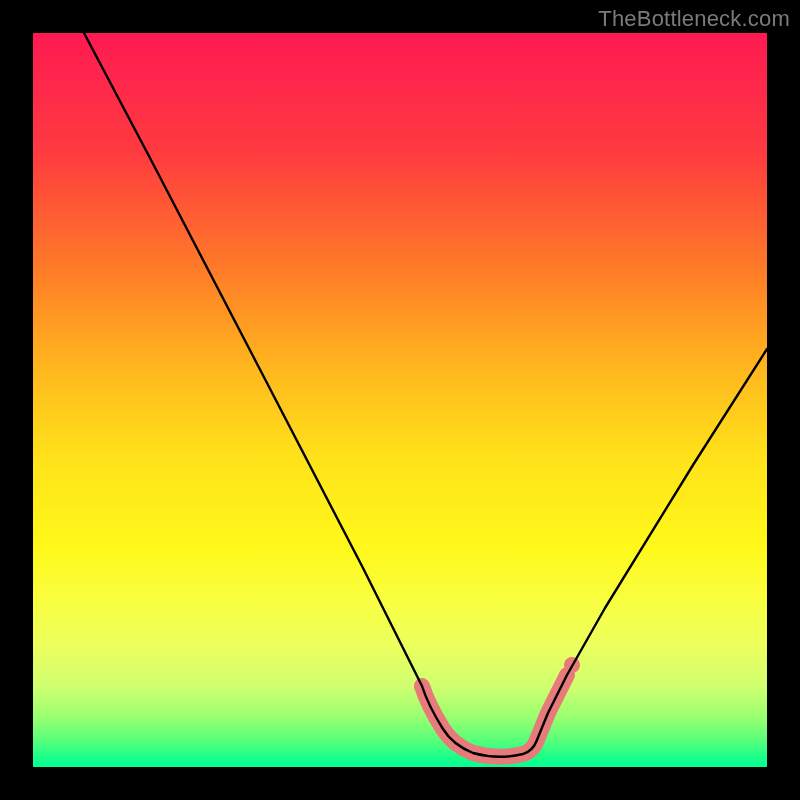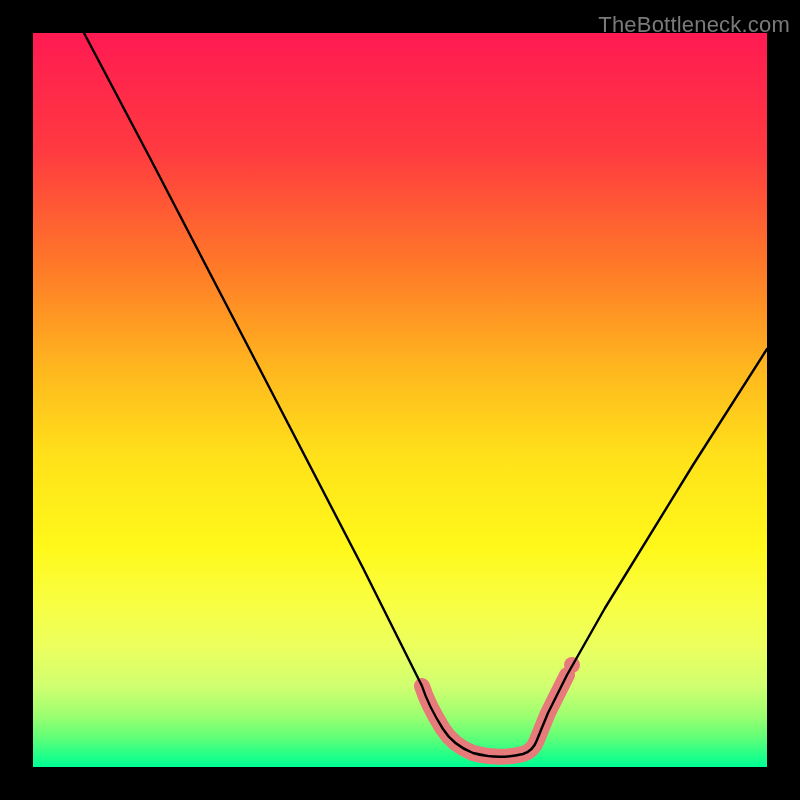--- a/index.html
+++ b/index.html
@@ -47,21 +47,20 @@
     height: 734px;
   }
   .watermark {
     position: absolute;
     top: 6px;
     right: 10px;
     color: #7a7a7a;
     font-family: Arial, Helvetica, sans-serif;
     font-size: 22px;
     letter-spacing: 0.2px;
-    margin-top: 6px;
   }
 </style>
 </head>
 <body>
 
 <div class="frame">
   <div class="plot">
     <svg class="curve" viewBox="0 0 734 734">
       <g>
         <path d="M 389 653  Q 395 672 410 696  Q 420 712 440 720  Q 465 727 490 721  Q 500 718 504 707  Q 508 697 515 680  L 534 642" fill="none" stroke="#e77a7a" stroke-width="16" stroke-linecap="round" stroke-linejoin="round"></path>

